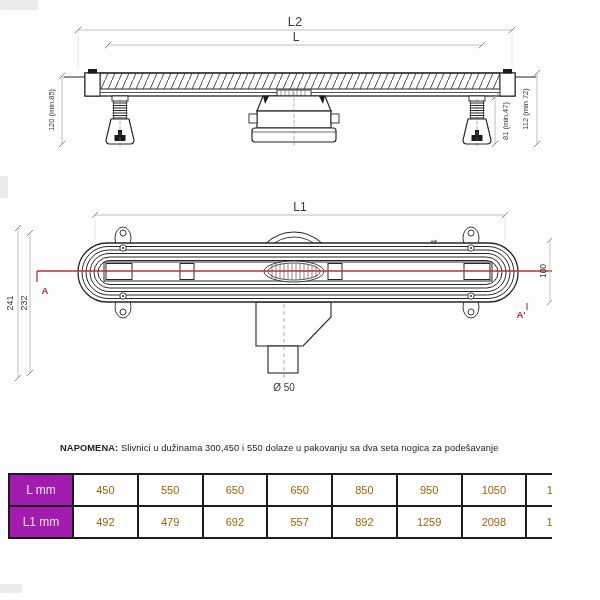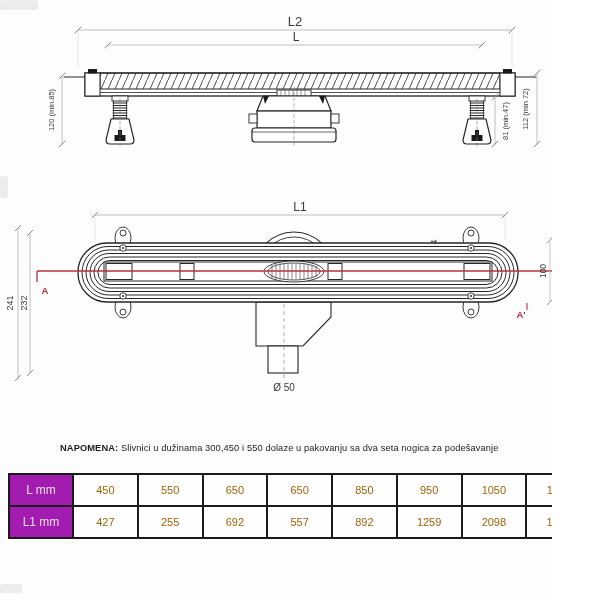--- a/index.html
+++ b/index.html
@@ -277,22 +277,22 @@
       <td>550</td>
       <td>650</td>
       <td>650</td>
       <td>850</td>
       <td>950</td>
       <td>1050</td>
       <td>1150</td>
     </tr>
     <tr>
       <td class="hdr">L1 mm</td>
-      <td>427</td>
-      <td>255</td>
+      <td>492</td>
+      <td>479</td>
       <td>692</td>
       <td>557</td>
       <td>892</td>
       <td>1259</td>
       <td>2098</td>
       <td>1083</td>
     </tr>
   </tbody>
 </table>
 

